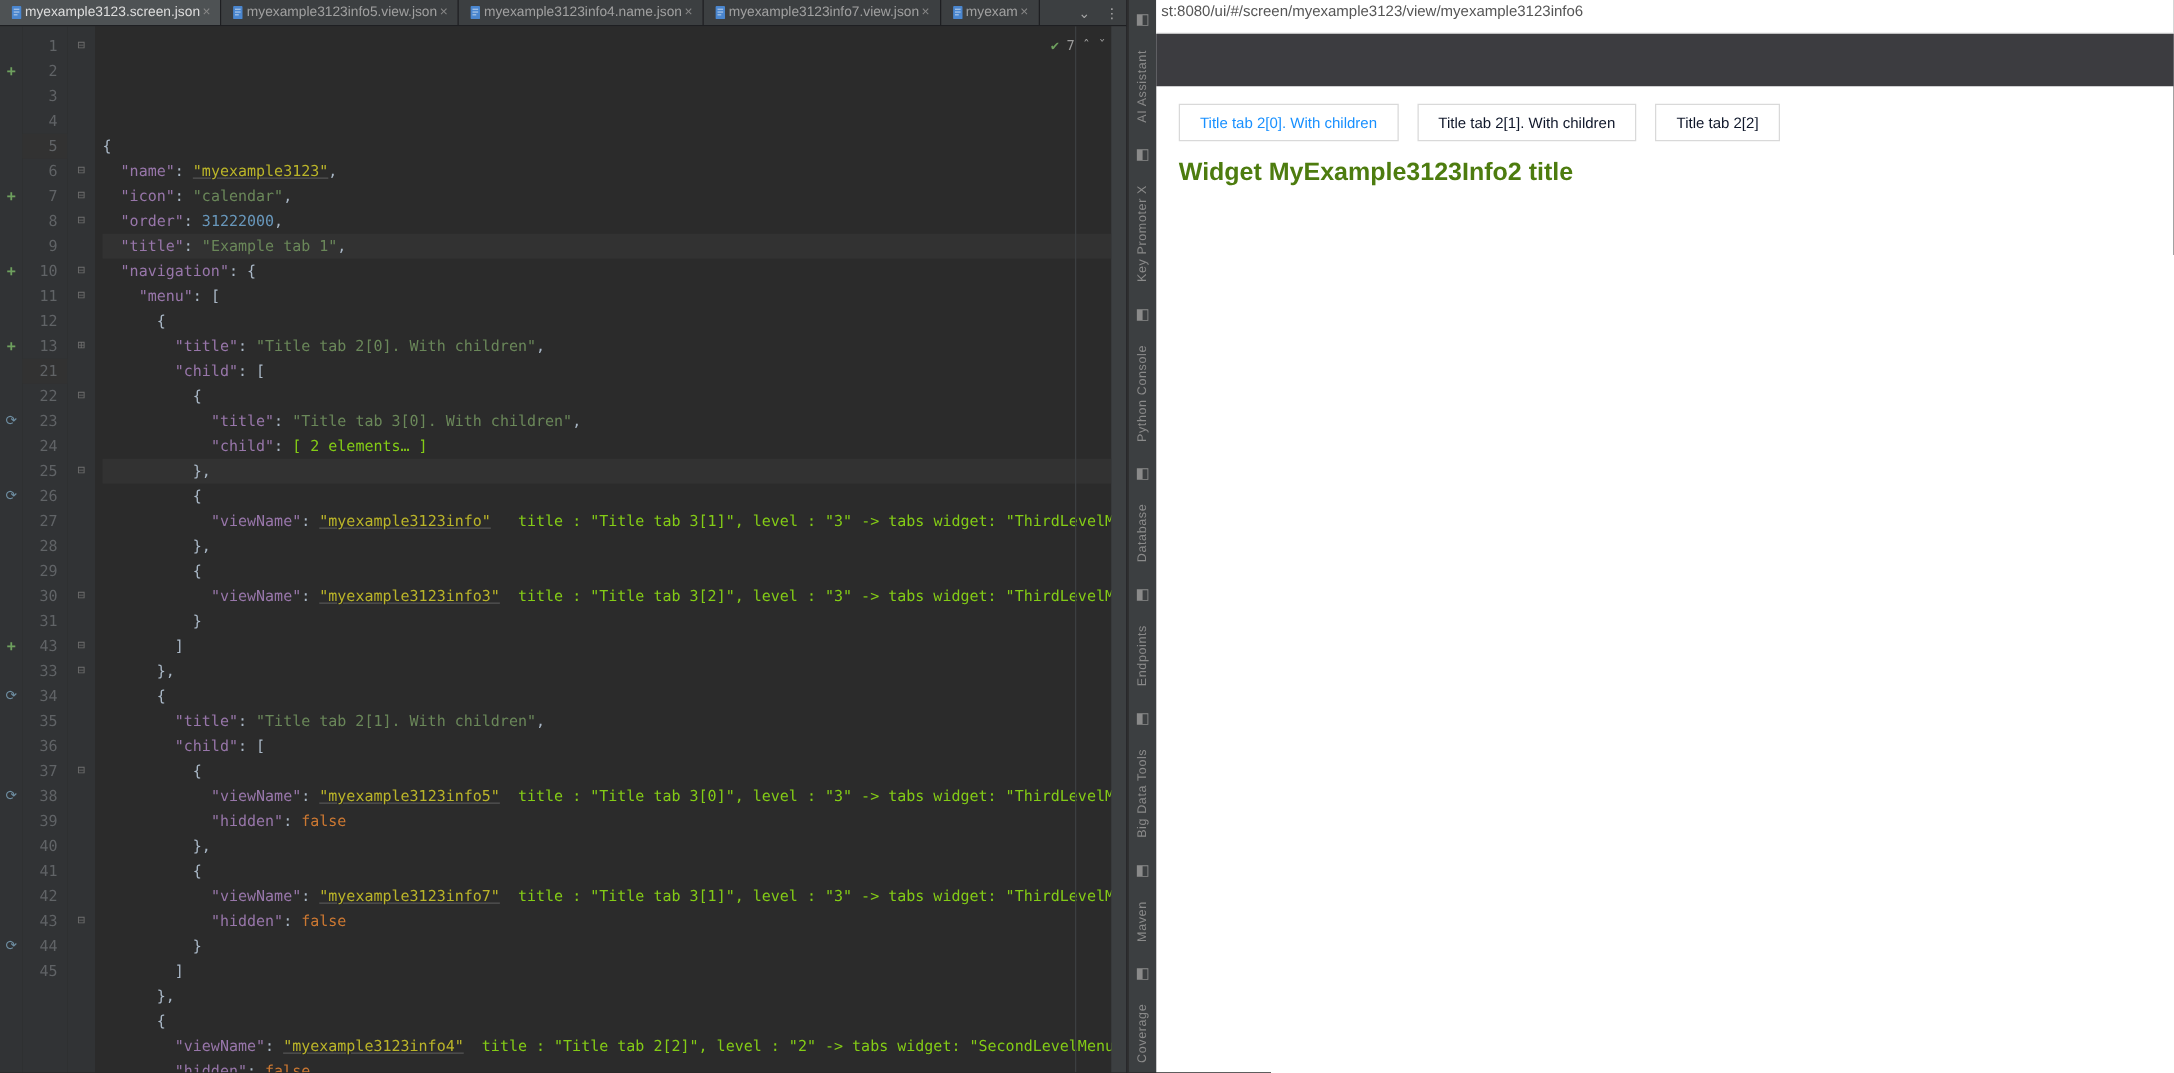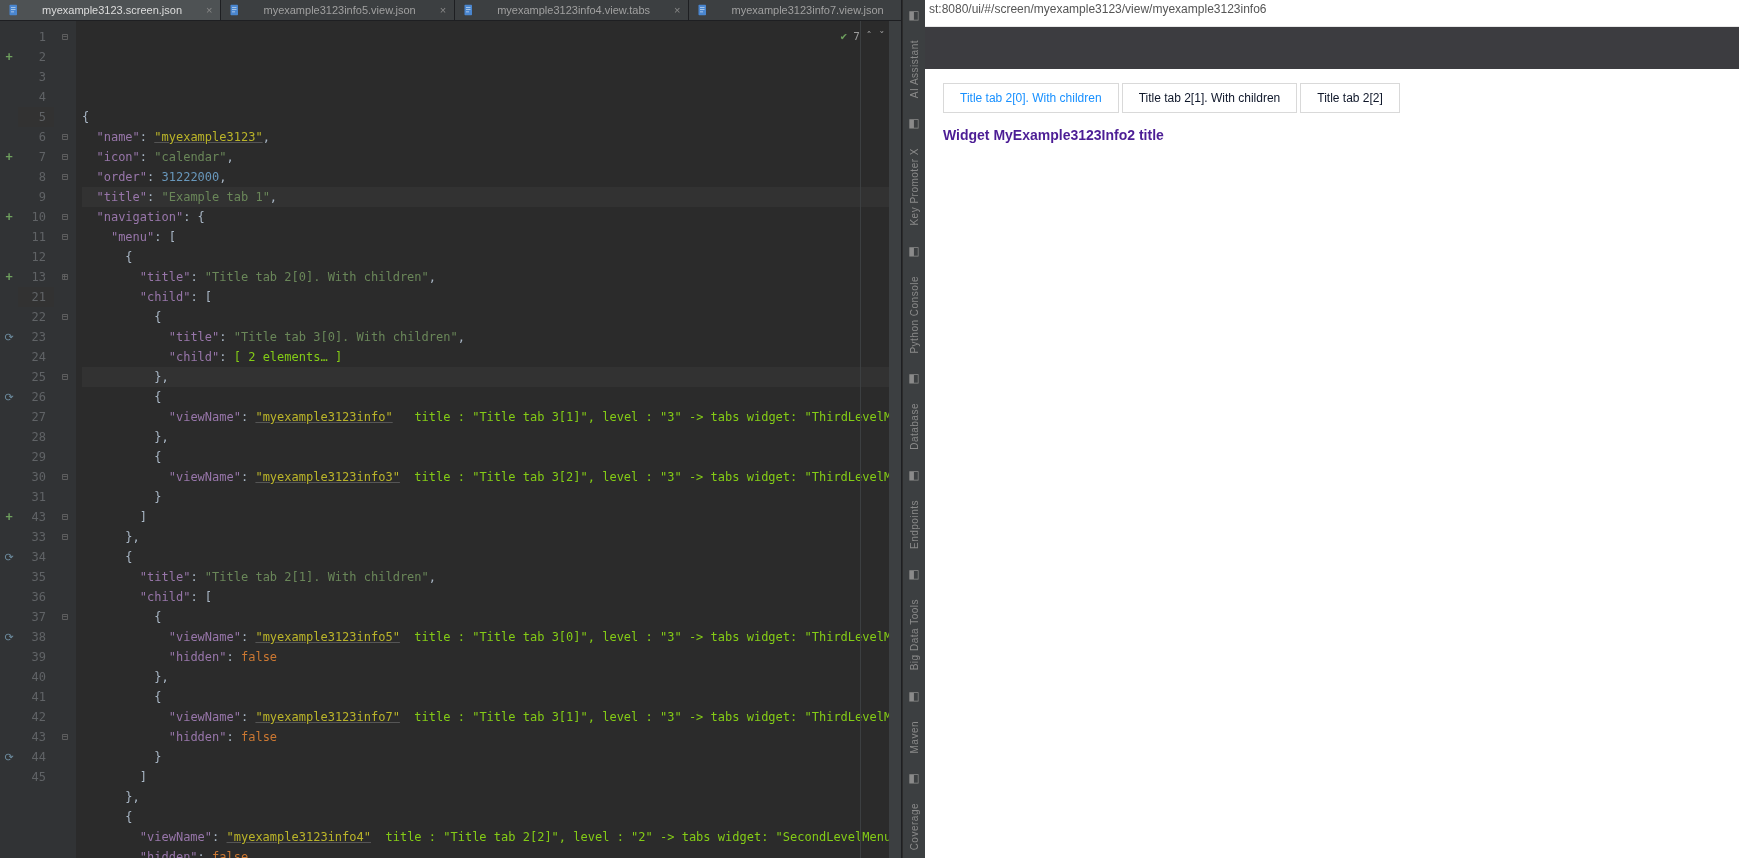--- a/index.html
+++ b/index.html
@@ -1,20 +1,20 @@
 <!DOCTYPE html>
 <html><head>
 <meta charset="utf-8">
 <style>
   html,body{margin:0;padding:0;height:100%;font-family:"Segoe UI",Arial,sans-serif;font-size:12px;color:#bbb;background:#2b2b2b;overflow:hidden}
   .root{display:flex;width:1739px;height:858px;background:#2b2b2b}
   
   .ide{display:flex;flex-direction:column;width:901px;height:100%;background:#2b2b2b;border-right:1px solid #1e1f22}
   .tabbar{display:flex;align-items:center;height:20px;background:#3c3f41;border-bottom:1px solid #1e1f22;font-size:11px}
-  .tab{display:flex;align-items:center;gap:22px;padding:0 8px;height:20px;color:#a0a0a0;border-right:1px solid #1e1f22;white-space:nowrap}
+  .tab{display:flex;align-items:center;gap:0;padding:0 8px;height:20px;color:#a0a0a0;border-right:1px solid #1e1f22;white-space:nowrap}
   .tab.active{background:#4e5254;color:#ddd}
   .tab .close{color:#888;margin-left:2px}
   .tab .ficon{display:inline-flex;width:12px;height:12px}
   .tabbar .spacer{flex:1}
   .tabbar .chev,.tabbar .dots{color:#aaa;padding:0 6px}
   .editor-wrap{display:flex;flex:1;min-height:0;background:#2b2b2b;position:relative}
   .gutter{width:36px;background:#313335;color:#606366;text-align:right;padding-top:6px;font:12px/20px "Consolas","Menlo","DejaVu Sans Mono",monospace}
   .gutter .ln{padding-right:8px;height:20px}
   .gutter .ln.sel{background:#323232}
   .fold-col{width:22px;background:#313335;padding-top:6px;font:10px/20px "Consolas",monospace;color:#6e6e6e;text-align:center}
@@ -41,26 +41,26 @@
   
   .toolstripe{width:22px;background:#3c3f41;border-left:1px solid #2b2b2b;display:flex;flex-direction:column;align-items:center;color:#8a8a8a;font-size:10px}
   .toolstripe .tw{writing-mode:vertical-rl;transform:rotate(180deg);margin:10px 0;letter-spacing:.5px;white-space:nowrap}
   .toolstripe .ti{margin:8px 0;font-size:12px}
 
   
   .browser{flex:1;display:flex;flex-direction:column;background:#fff;color:#333}
   .addr{height:22px;background:#fff;color:#555;font-size:12px;padding:2px 4px;border-bottom:1px solid #e8e8e8;white-space:nowrap;overflow:hidden}
   .appbar{height:42px;background:#3c3c40}
   .page{padding:14px 18px}
-  .tabs-row{display:flex;gap:4px;margin-bottom:14px}
+  .tabs-row{display:flex;gap:16px;margin-bottom:14px}
   .btab{background:#fff;border:1px solid #d9d9d9;padding:7px 16px;font-size:12px;color:#0f172a;cursor:pointer;margin-left:-1px}
   .btab:first-child{margin-left:0}
   .btab.link{color:#1890ff}
   .btab.sel{color:#1890ff;border-bottom:1px solid #fff;box-shadow:inset 0 2px 0 #1890ff}
-  .wtitle{font-size:14px;font-weight:600;color:#4c1d95;margin:6px 0 18px}
+  .wtitle{font-size:20px;font-weight:600;color:#4d7c0f;margin:6px 0 18px}
   .formrow{display:flex;font-size:12px;color:#595959;max-width:600px}
   .formrow .k{width:270px}
   .formrow .v{flex:1}
 </style>
 </head>
 <body>
 
 <div class="root">
 
   <div class="ide">
@@ -91,21 +91,21 @@
         </div>
         <div class="tab">
           <span class="ficon">
             <svg viewBox="0 0 16 16">
               <rect x="2" y="1" width="10" height="14" rx="1" fill="#4a86cf"></rect>
               <rect x="4" y="4" width="6" height="1" fill="#c5d8ef"></rect>
               <rect x="4" y="7" width="6" height="1" fill="#c5d8ef"></rect>
               <rect x="4" y="10" width="4" height="1" fill="#c5d8ef"></rect>
             </svg>
           </span>
-          <span>myexample3123info4.view.tabs</span>
+          <span>myexample3123info4.name.json</span>
           <span class="close">×</span>
         </div>
         <div class="tab">
           <span class="ficon">
             <svg viewBox="0 0 16 16">
               <rect x="2" y="1" width="10" height="14" rx="1" fill="#4a86cf"></rect>
               <rect x="4" y="4" width="6" height="1" fill="#c5d8ef"></rect>
               <rect x="4" y="7" width="6" height="1" fill="#c5d8ef"></rect>
               <rect x="4" y="10" width="4" height="1" fill="#c5d8ef"></rect>
             </svg>

